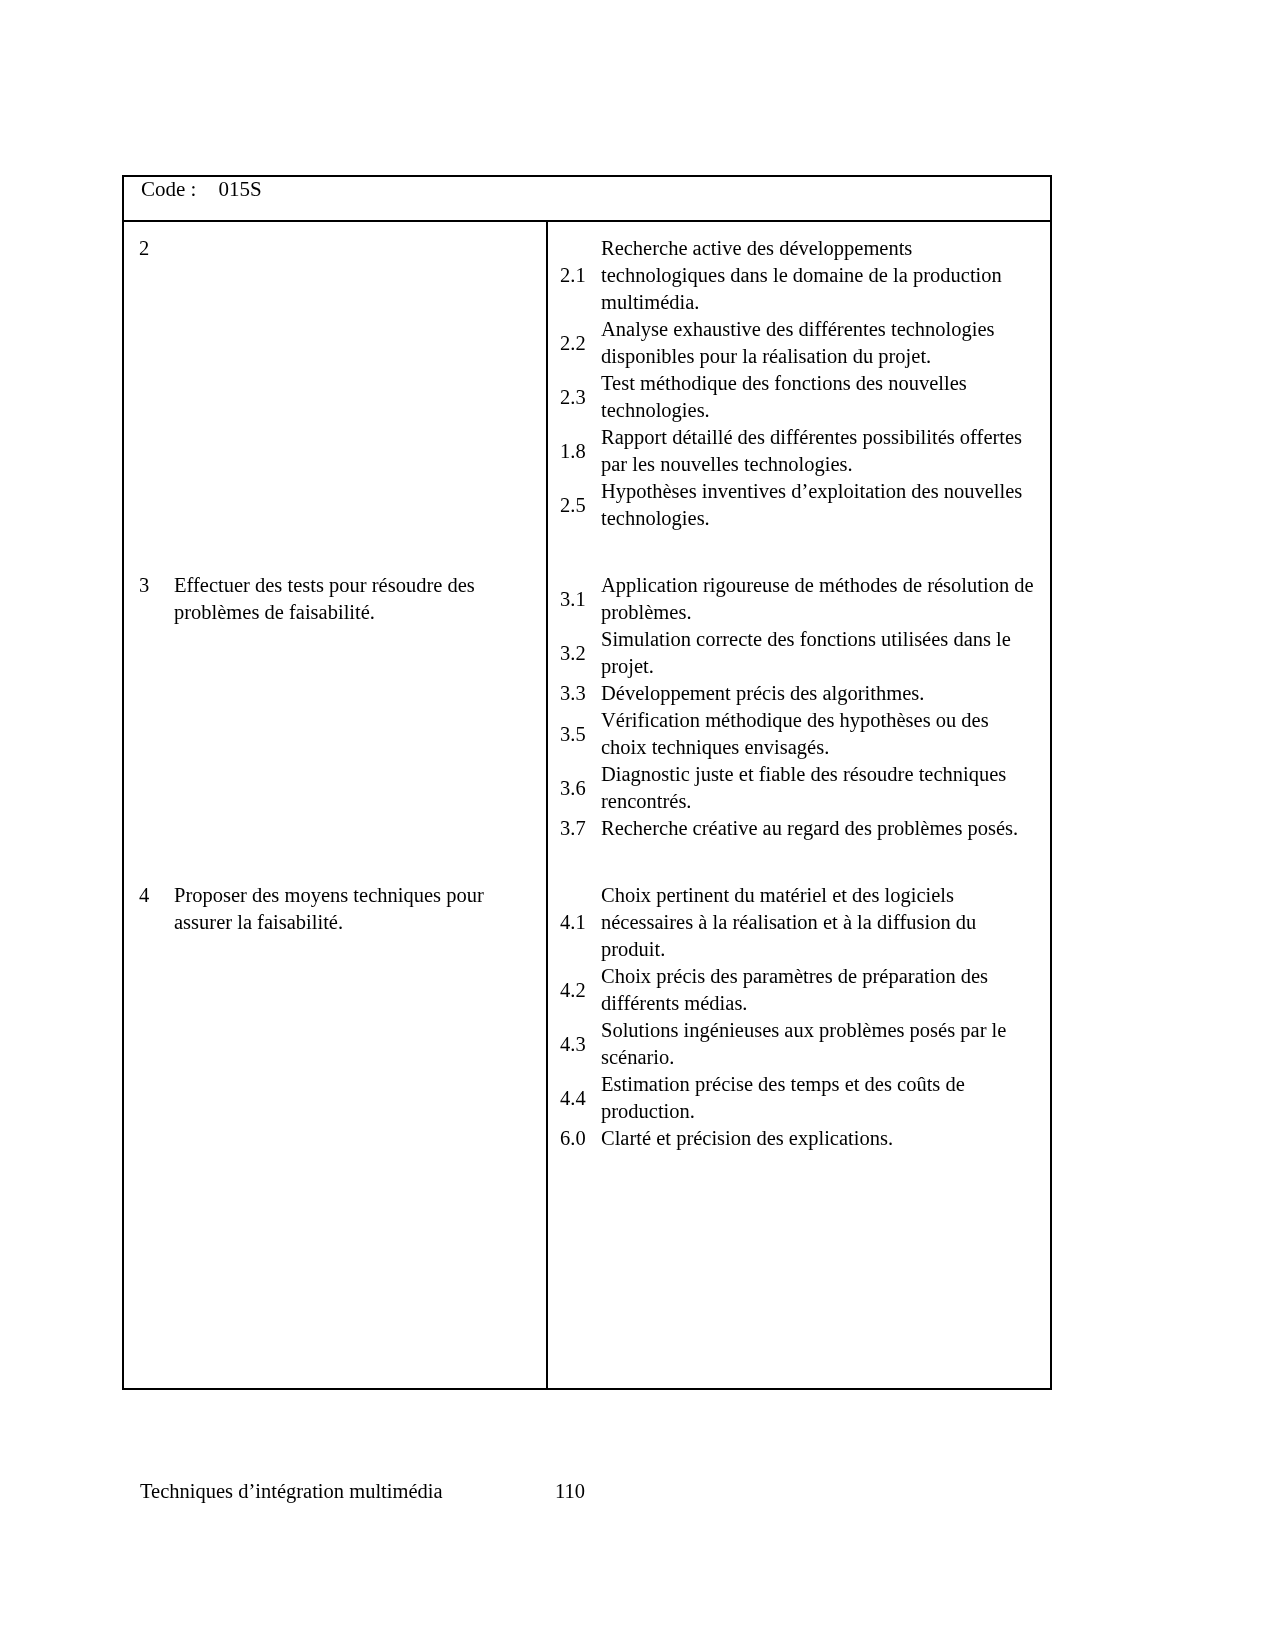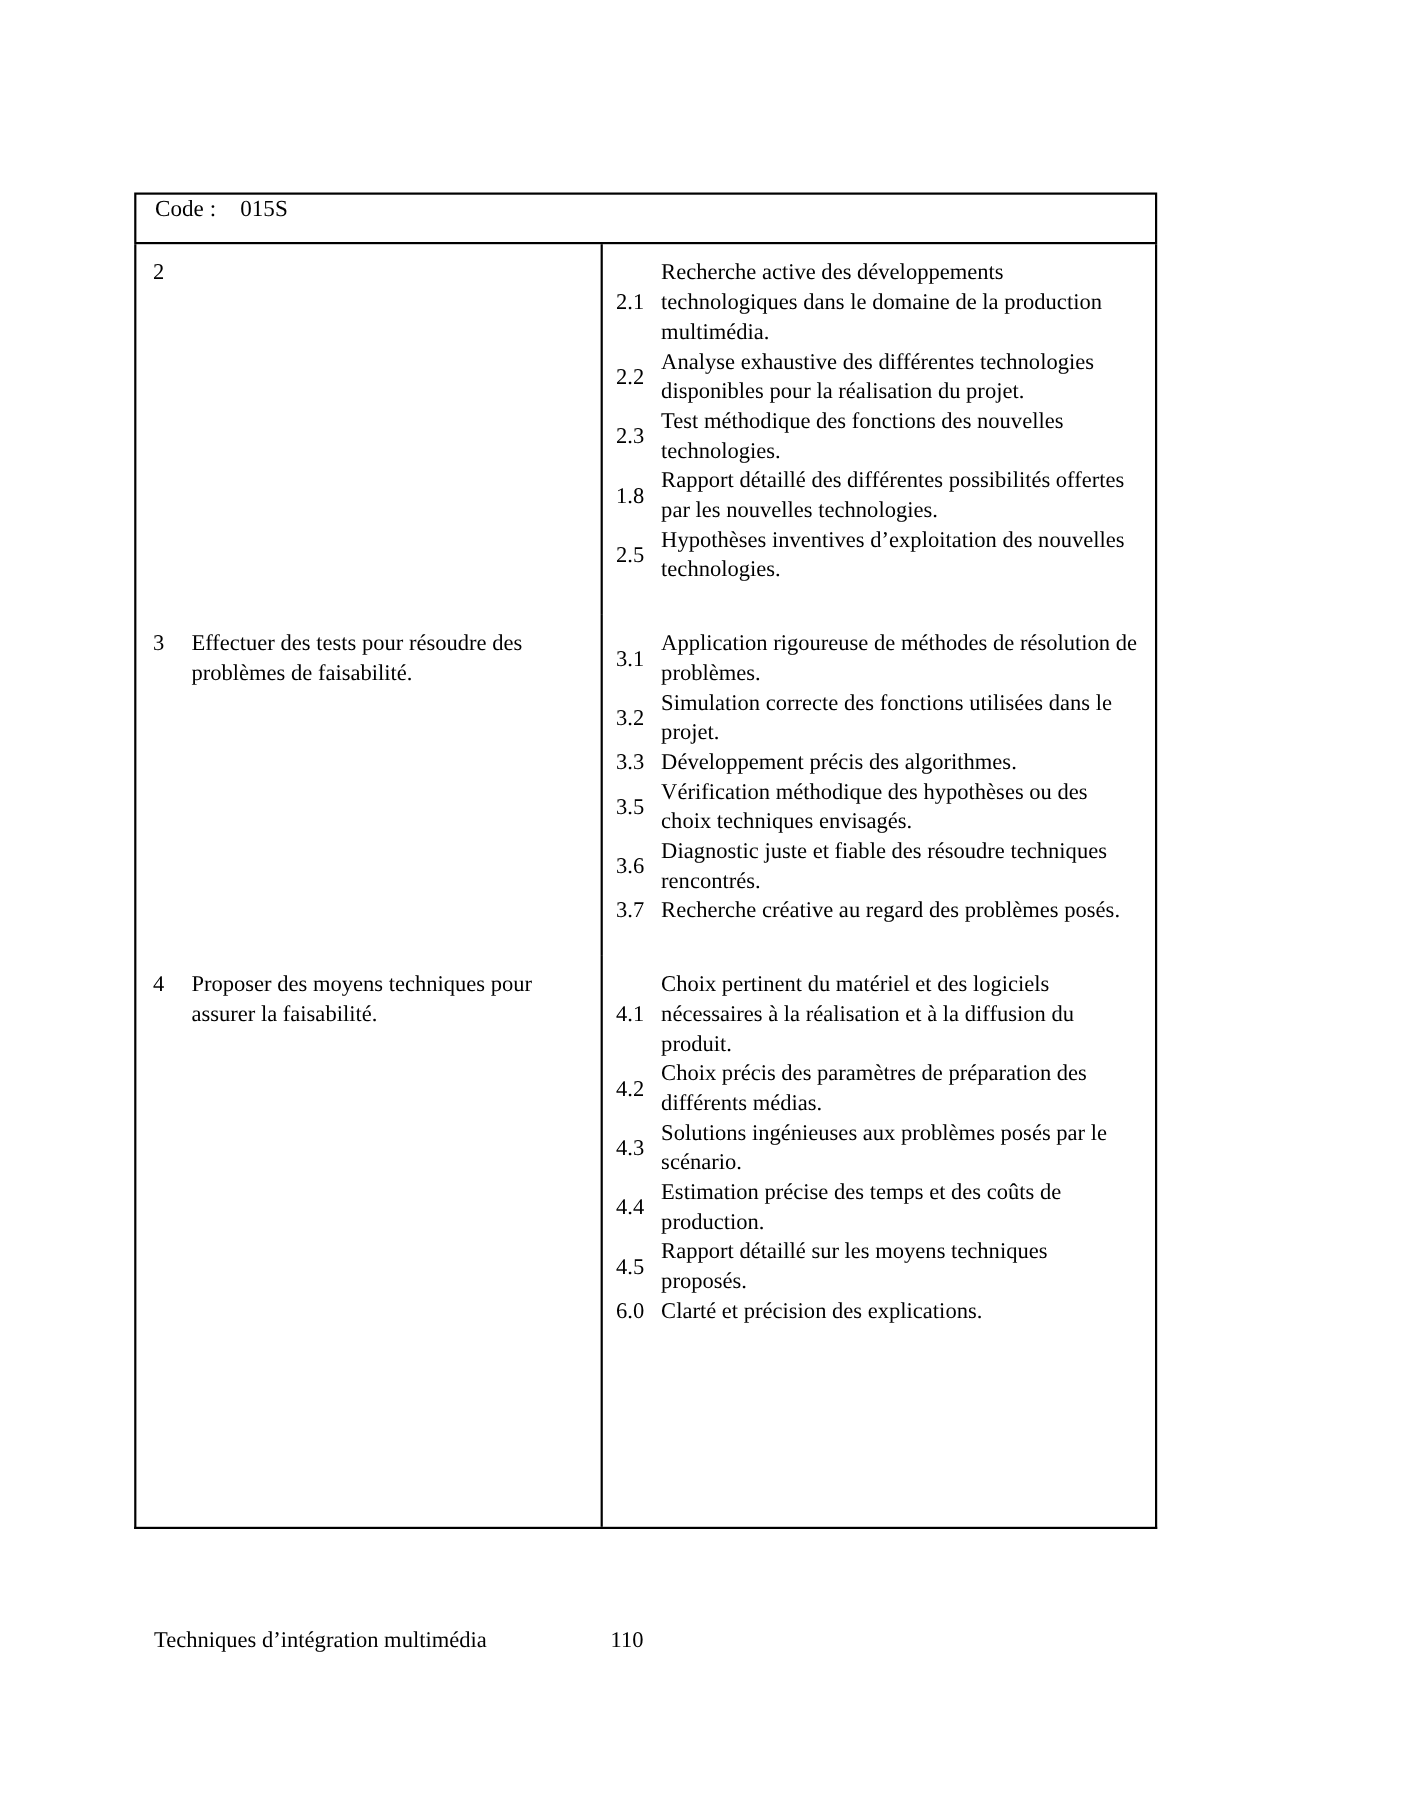--- a/index.html
+++ b/index.html
@@ -160,24 +160,20 @@
           </div>
           <div class="crit-item">
             <span class="crit-num">4.3</span>
             <span class="crit-text">Solutions ingénieuses aux problèmes posés par le scénario.</span>
           </div>
           <div class="crit-item">
             <span class="crit-num">4.4</span>
             <span class="crit-text">Estimation précise des temps et des coûts de production.</span>
           </div>
           <div class="crit-item">
-            <span class="crit-num">4.5</span>
-            <span class="crit-text">Rapport détaillé sur les moyens techniques proposés.</span>
-          </div>
-          <div class="crit-item">
             <span class="crit-num">6.0</span>
             <span class="crit-text">Clarté et précision des explications.</span>
           </div>
         </div>
       </div>
 
     </div>
   </div>
 
   <div class="footer">

